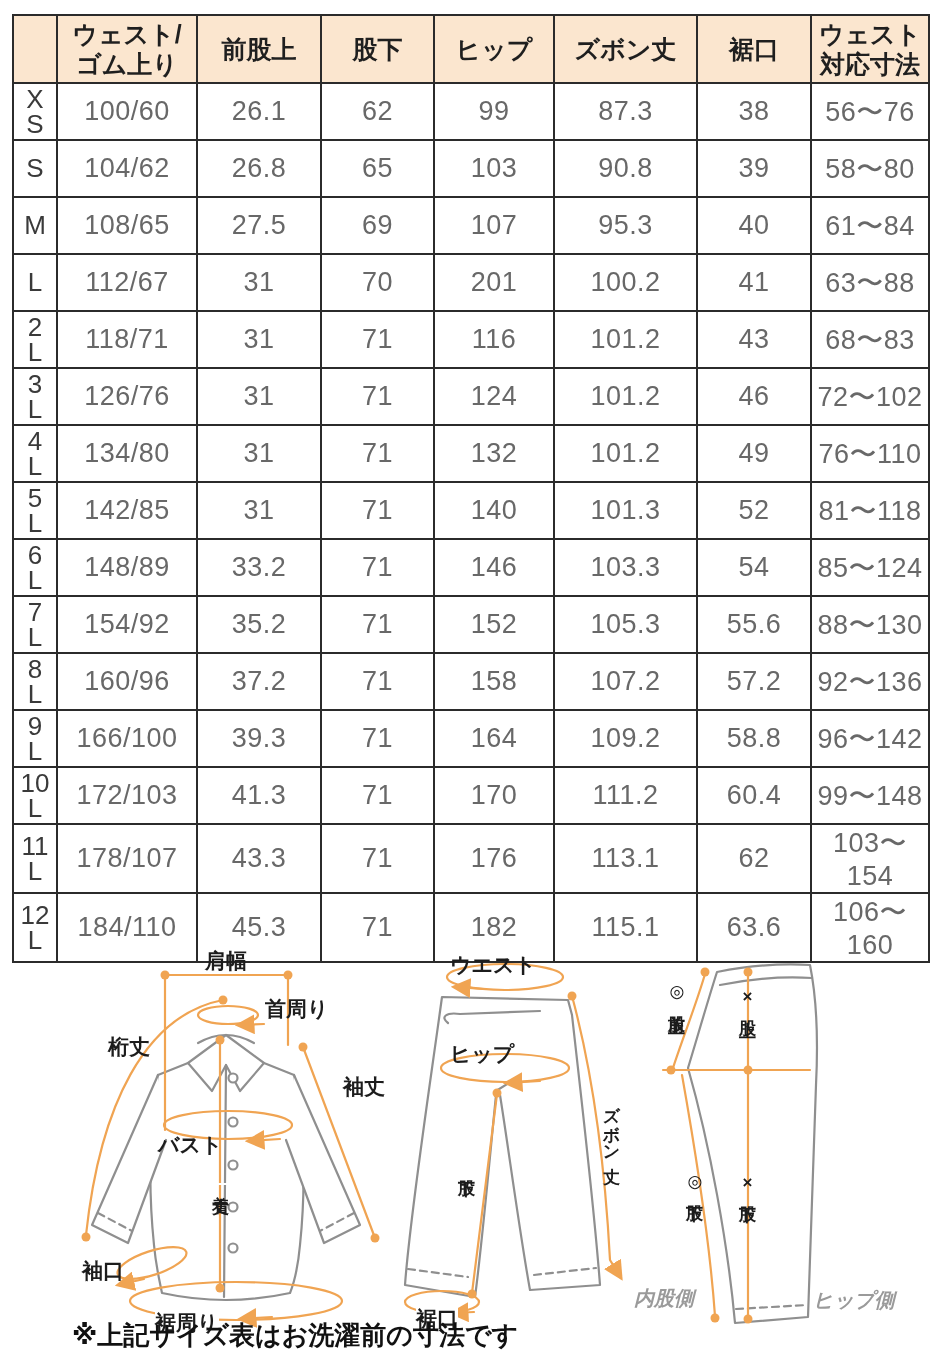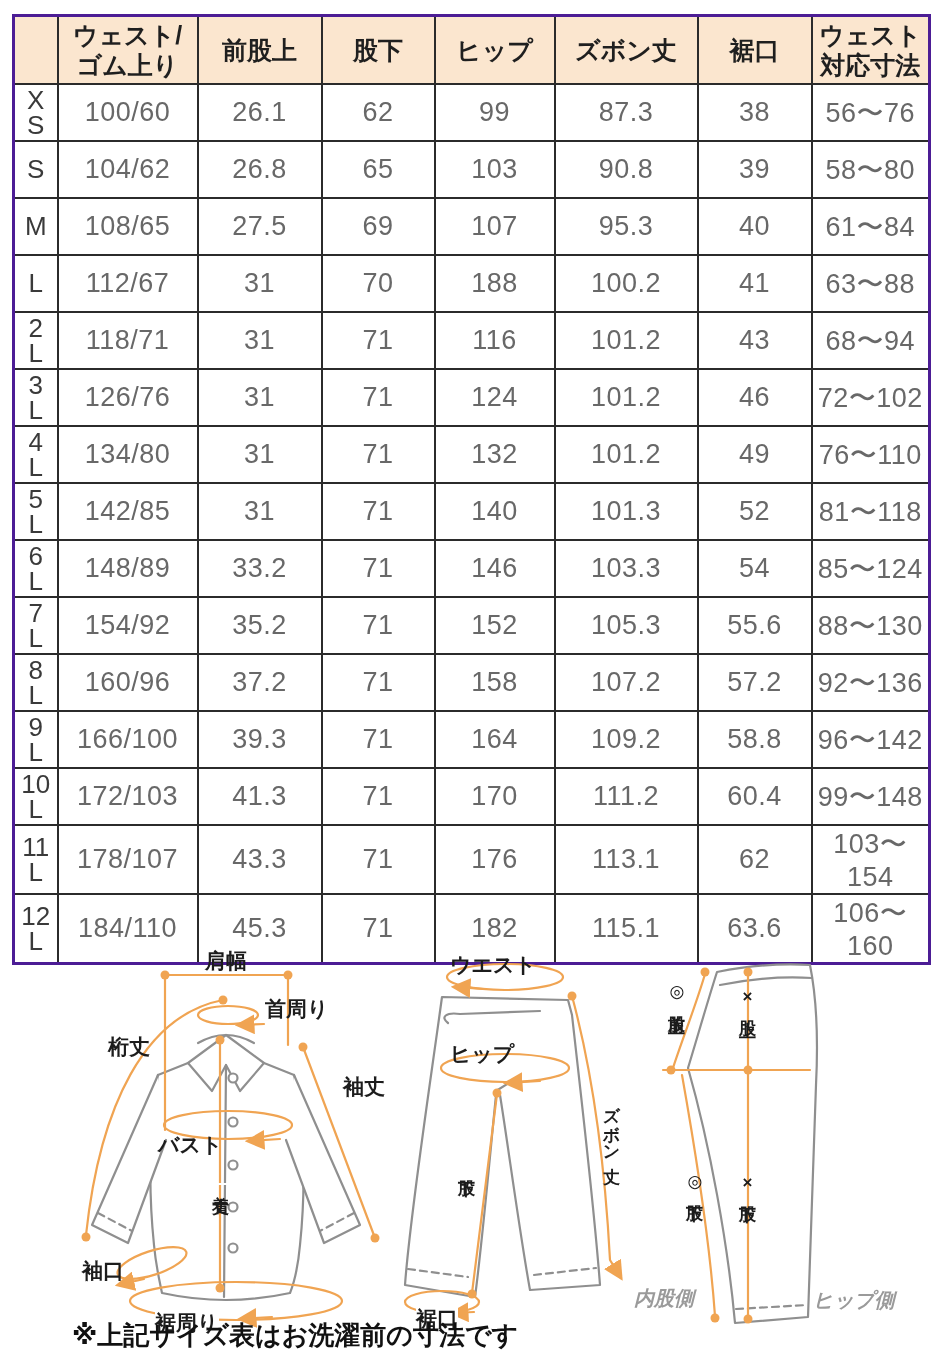--- a/index.html
+++ b/index.html
@@ -1,21 +1,21 @@
 <!DOCTYPE html>
 <html><head>
 <meta charset="utf-8">
 <style>
   html,body { margin:0; padding:0; }
   body { font-family: "Liberation Sans", "DejaVu Sans", sans-serif; background:#ffffff; }
   .page { position:relative; width:940px; height:1360px; background:#fff; overflow:hidden; }
 
   
   table.size-table { position:absolute; left:12px; top:14px; width:916px; table-layout:fixed;
-    border-collapse:collapse; border:3px solid #4c1d95; }
+    border-collapse:collapse; border:1px solid #4c1d95; }
   .size-table th, .size-table td { border:2px solid #2b2b2b; text-align:center; vertical-align:middle; padding:0; }
   .size-table thead th { background:#fbe6cf; color:#1f1f1f; font-size:25px; font-weight:bold;
     height:66px; line-height:1.22; white-space:pre-line; }
   .size-table tbody th { background:#fff; color:#3a3a3a; font-size:26px; font-weight:normal;
     line-height:0.95; }
   .size-table tbody td { color:#686868; font-size:27px; height:55px; letter-spacing:0.5px; }
 
   
   .diagram { position:absolute; }
   .diagram svg { position:absolute; left:0; top:0; }
@@ -87,34 +87,34 @@
           <td>107</td>
           <td>95.3</td>
           <td>40</td>
           <td>61〜84</td>
         </tr>
         <tr>
           <th>L</th>
           <td>112/67</td>
           <td>31</td>
           <td>70</td>
-          <td>188</td>
+          <td>201</td>
           <td>100.2</td>
           <td>41</td>
           <td>63〜88</td>
         </tr>
         <tr>
           <th>2<br>L</th>
           <td>118/71</td>
           <td>31</td>
           <td>71</td>
           <td>116</td>
           <td>101.2</td>
           <td>43</td>
-          <td>68〜94</td>
+          <td>68〜83</td>
         </tr>
         <tr>
           <th>3<br>L</th>
           <td>126/76</td>
           <td>31</td>
           <td>71</td>
           <td>124</td>
           <td>101.2</td>
           <td>46</td>
           <td>72〜102</td>

